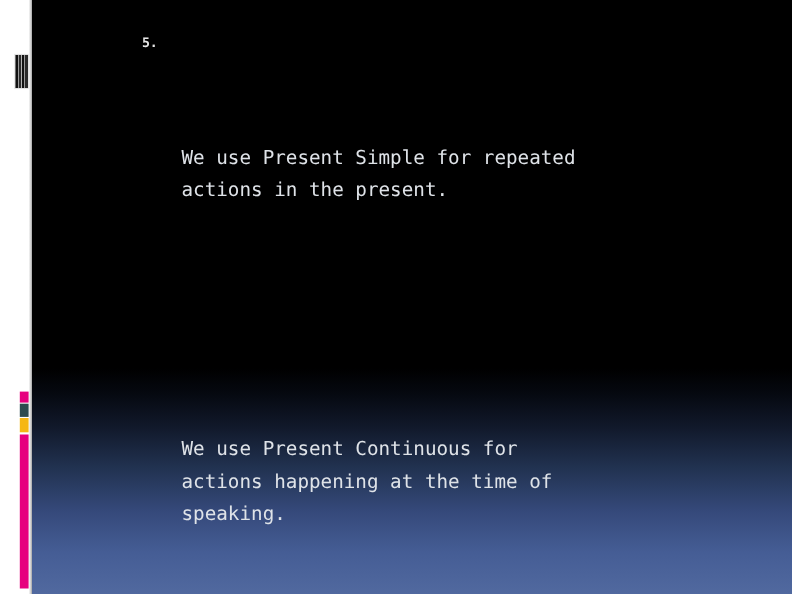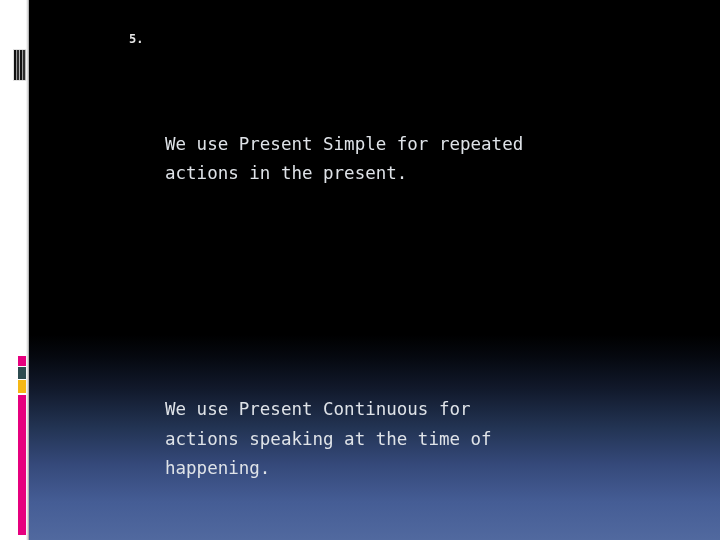--- a/index.html
+++ b/index.html
@@ -127,22 +127,22 @@
     <div id="slide-number">5.</div>
 
     <div id="body-text">
 
       <div class="para"><span>We use Present Simple for repeated</span>
 <span>actions in the present.</span></div>
 
       <div class="para-gap"></div>
 
       <div class="para"><span>We use Present Continuous for</span>
-<span>actions speaking at the time of</span>
-<span>happening.</span></div>
+<span>actions happening at the time of</span>
+<span>speaking.</span></div>
 
       
 
       
 
       
 
       
 
     </div>

